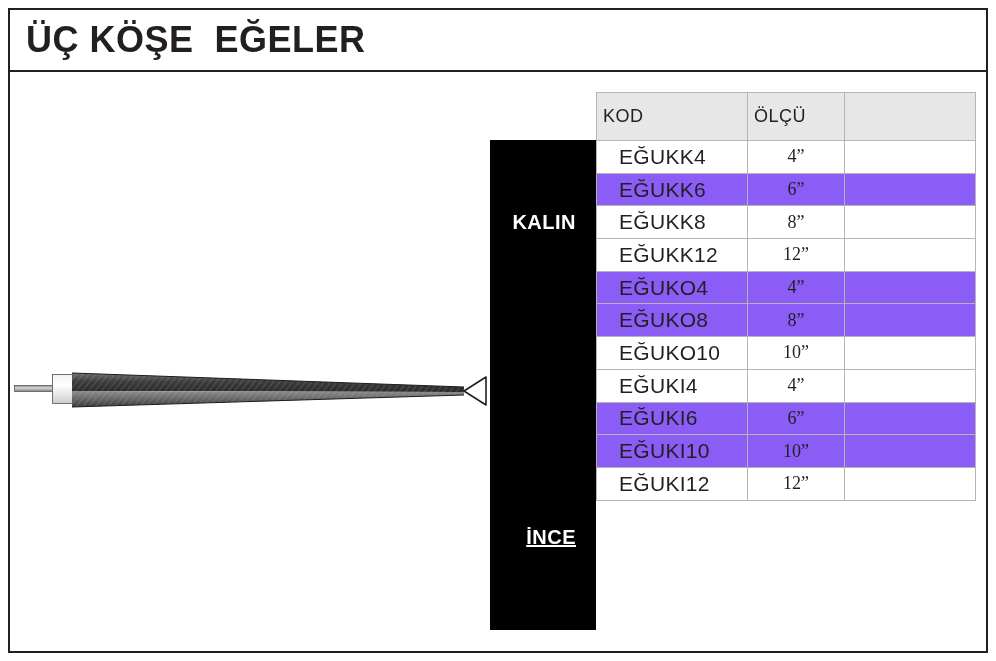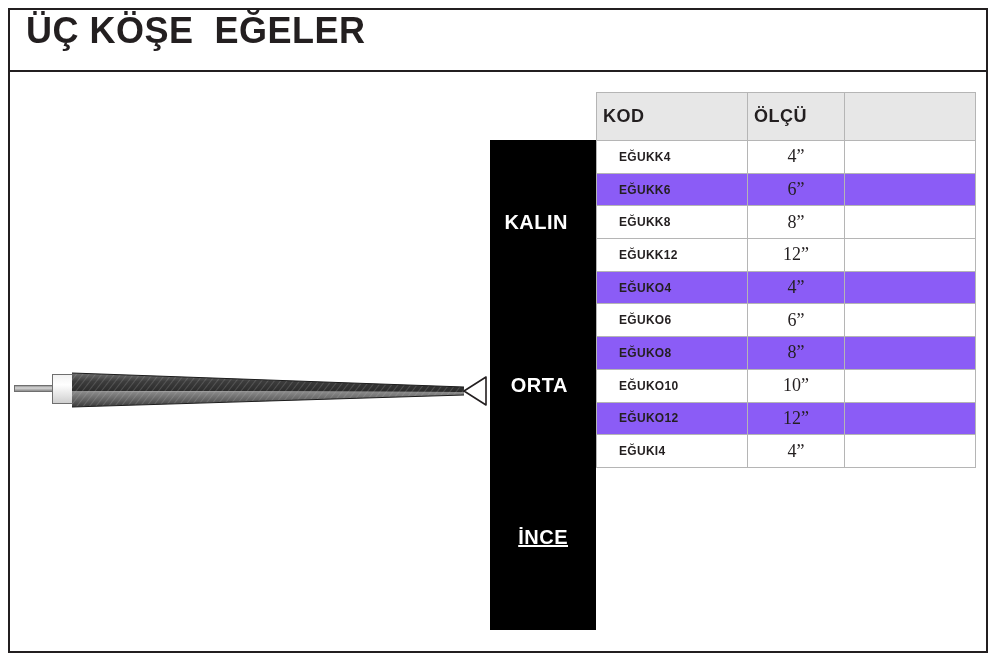--- a/index.html
+++ b/index.html
@@ -31,21 +31,21 @@
   
   .title-bar {
     position: absolute;
     left: 10px;
     top: 10px;
     width: 976px;
     height: 62px;
     box-sizing: border-box;
     border-bottom: 2px solid #231f20;
     display: flex;
-    align-items: flex-start;
+    align-items: center;
   }
   .title-text {
     font-family: "Liberation Sans", sans-serif;
     font-weight: bold;
     font-size: 36px;
     letter-spacing: 0.5px;
     color: #231f20;
     padding-left: 16px;
     white-space: pre;
   }
@@ -113,21 +113,21 @@
     position: absolute;
     left: 0;
     width: 106px;
     color: #ffffff;
     font-weight: bold;
     font-size: 20px;
     letter-spacing: 0.5px;
     display: flex;
     align-items: center;
     justify-content: flex-end;
-    padding-right: 28px;
+    padding-right: 20px;
     box-sizing: border-box;
   }
 
   
   .table-wrap {
     position: absolute;
     left: 596px;
     top: 92px;
     width: 379px;
     height: 538px;
@@ -145,30 +145,30 @@
   table.spec th, table.spec td {
     border: 1px solid #b5b5b5;
     height: 32.7px;
     padding: 0 0 0 22px;
     box-sizing: border-box;
     vertical-align: middle;
   }
   table.spec thead th {
     height: 48px;
     background: #e7e7e7;
-    font-weight: bold;
+    font-weight: normal;
     font-size: 18px;
     color: #231f20;
     text-align: left;
     letter-spacing: 0.5px;
     padding-left: 6px;
   }
   table.spec tbody td.kod {
-    font-weight: bold;
-    font-size: 12px;
+    font-weight: normal;
+    font-size: 21px;
     color: #231f20;
     letter-spacing: 0.3px;
     text-align: left;
   }
   table.spec tbody td.olcu {
     font-family: "Liberation Serif", serif;
     font-size: 18px;
     color: #231f20;
     text-align: center;
     padding-left: 0;
@@ -220,21 +220,20 @@
     </div>
     <div class="tip-mark">
       <svg width="26" height="36" viewBox="0 0 26 36">
         <polygon points="2,18 24,4 24,32" fill="#ffffff" stroke="#231f20" stroke-width="1.6" stroke-linejoin="round"></polygon>
       </svg>
     </div>
   </div>
 
   <div class="cat-col">
     <div class="cat-cell" style="top:0px;height:164px;">KALIN</div>
-    <div class="cat-cell" style="top:164px;height:163px;">ORTA</div>
     <div class="cat-cell" style="top:316px;height:163px;text-decoration:underline;">İNCE</div>
   </div>
 
   <div class="table-wrap">
     <table class="spec">
       <colgroup>
         <col class="c-kod">
           <col class="c-olcu">
           <col class="c-blank">
       </colgroup>
@@ -265,43 +264,48 @@
           <td class="kod">EĞUKK12</td>
           <td class="olcu">12”</td>
           <td class="blank"></td>
         </tr>
 
         <tr class="alt">
           <td class="kod">EĞUKO4</td>
           <td class="olcu">4”</td>
           <td class="blank"></td>
         </tr>
-        <tr class="plain">
-          <td class="kod">EĞUKO6</td>
-          <td class="olcu">6”</td>
-          <td class="blank"></td>
-        </tr>
         <tr class="alt">
           <td class="kod">EĞUKO8</td>
           <td class="olcu">8”</td>
           <td class="blank"></td>
         </tr>
         <tr class="plain">
           <td class="kod">EĞUKO10</td>
           <td class="olcu">10”</td>
           <td class="blank"></td>
         </tr>
-        <tr class="alt">
-          <td class="kod">EĞUKO12</td>
-          <td class="olcu">12”</td>
-          <td class="blank"></td>
-        </tr>
 
         <tr class="plain">
           <td class="kod">EĞUKI4</td>
           <td class="olcu">4”</td>
+          <td class="blank"></td>
+        </tr>
+        <tr class="alt">
+          <td class="kod">EĞUKI6</td>
+          <td class="olcu">6”</td>
+          <td class="blank"></td>
+        </tr>
+        <tr class="alt">
+          <td class="kod">EĞUKI10</td>
+          <td class="olcu">10”</td>
+          <td class="blank"></td>
+        </tr>
+        <tr class="plain">
+          <td class="kod">EĞUKI12</td>
+          <td class="olcu">12”</td>
           <td class="blank"></td>
         </tr>
       </tbody>
     </table>
   </div>
 
 </div>
 
 </body></html>

